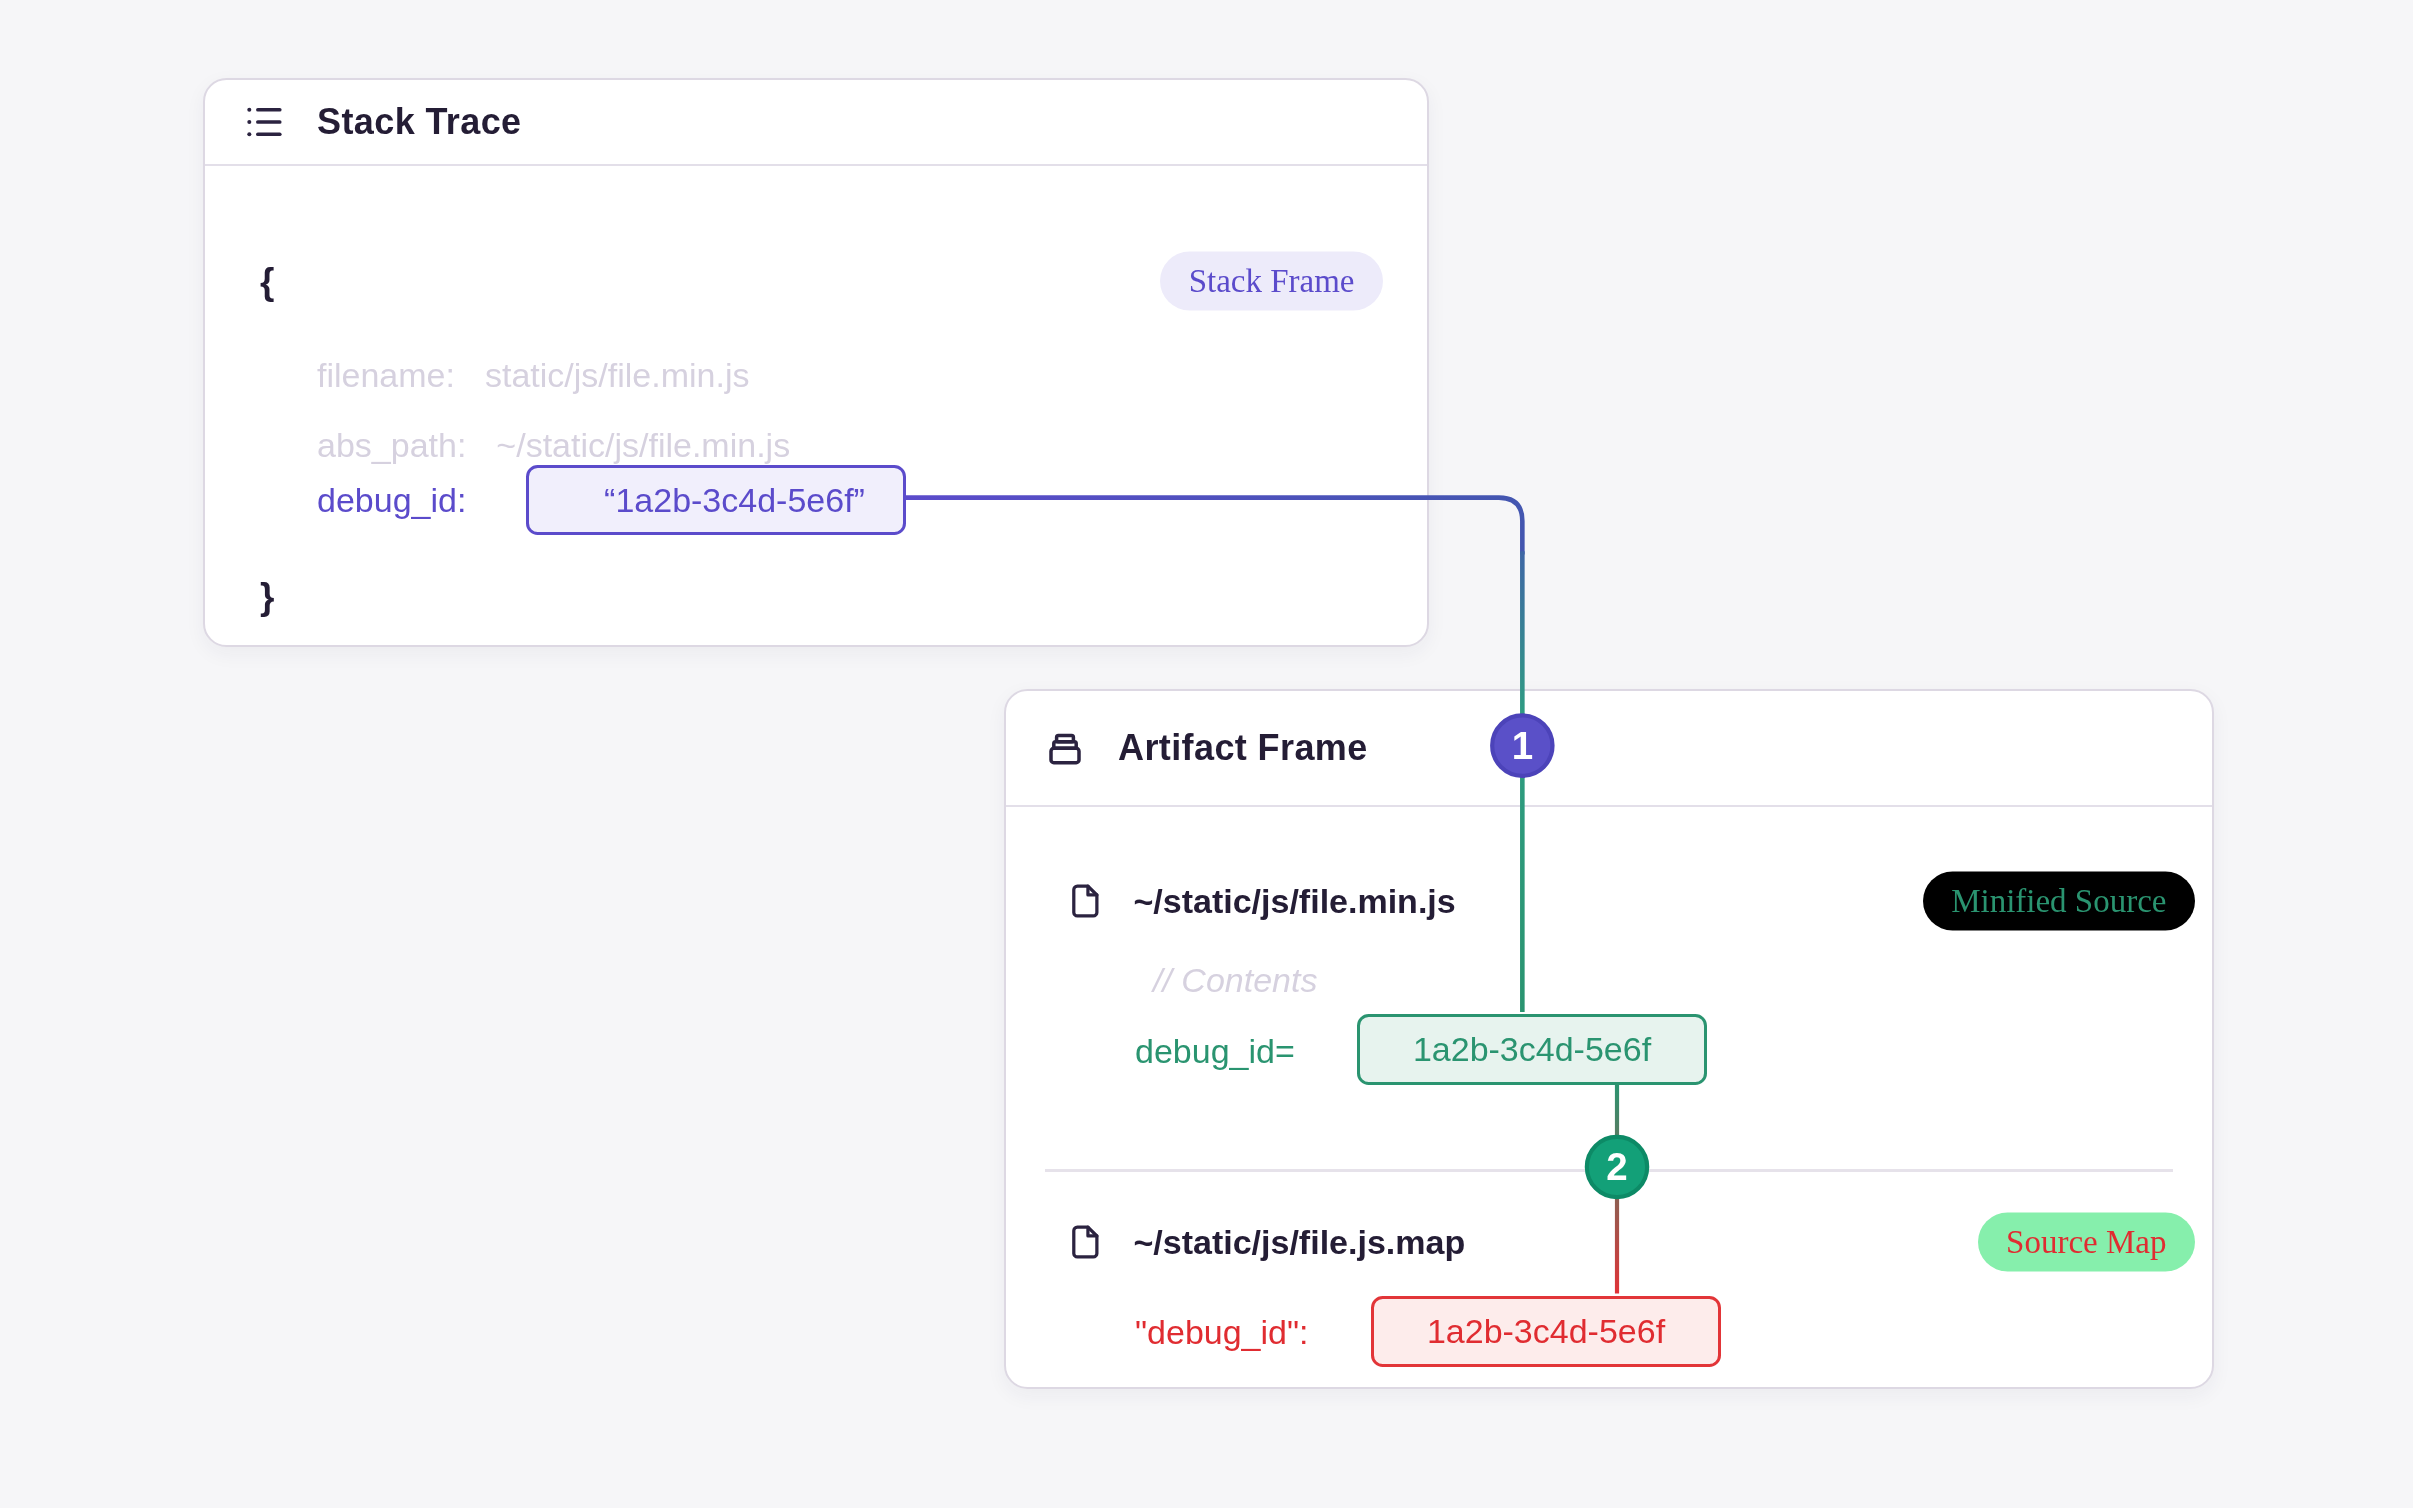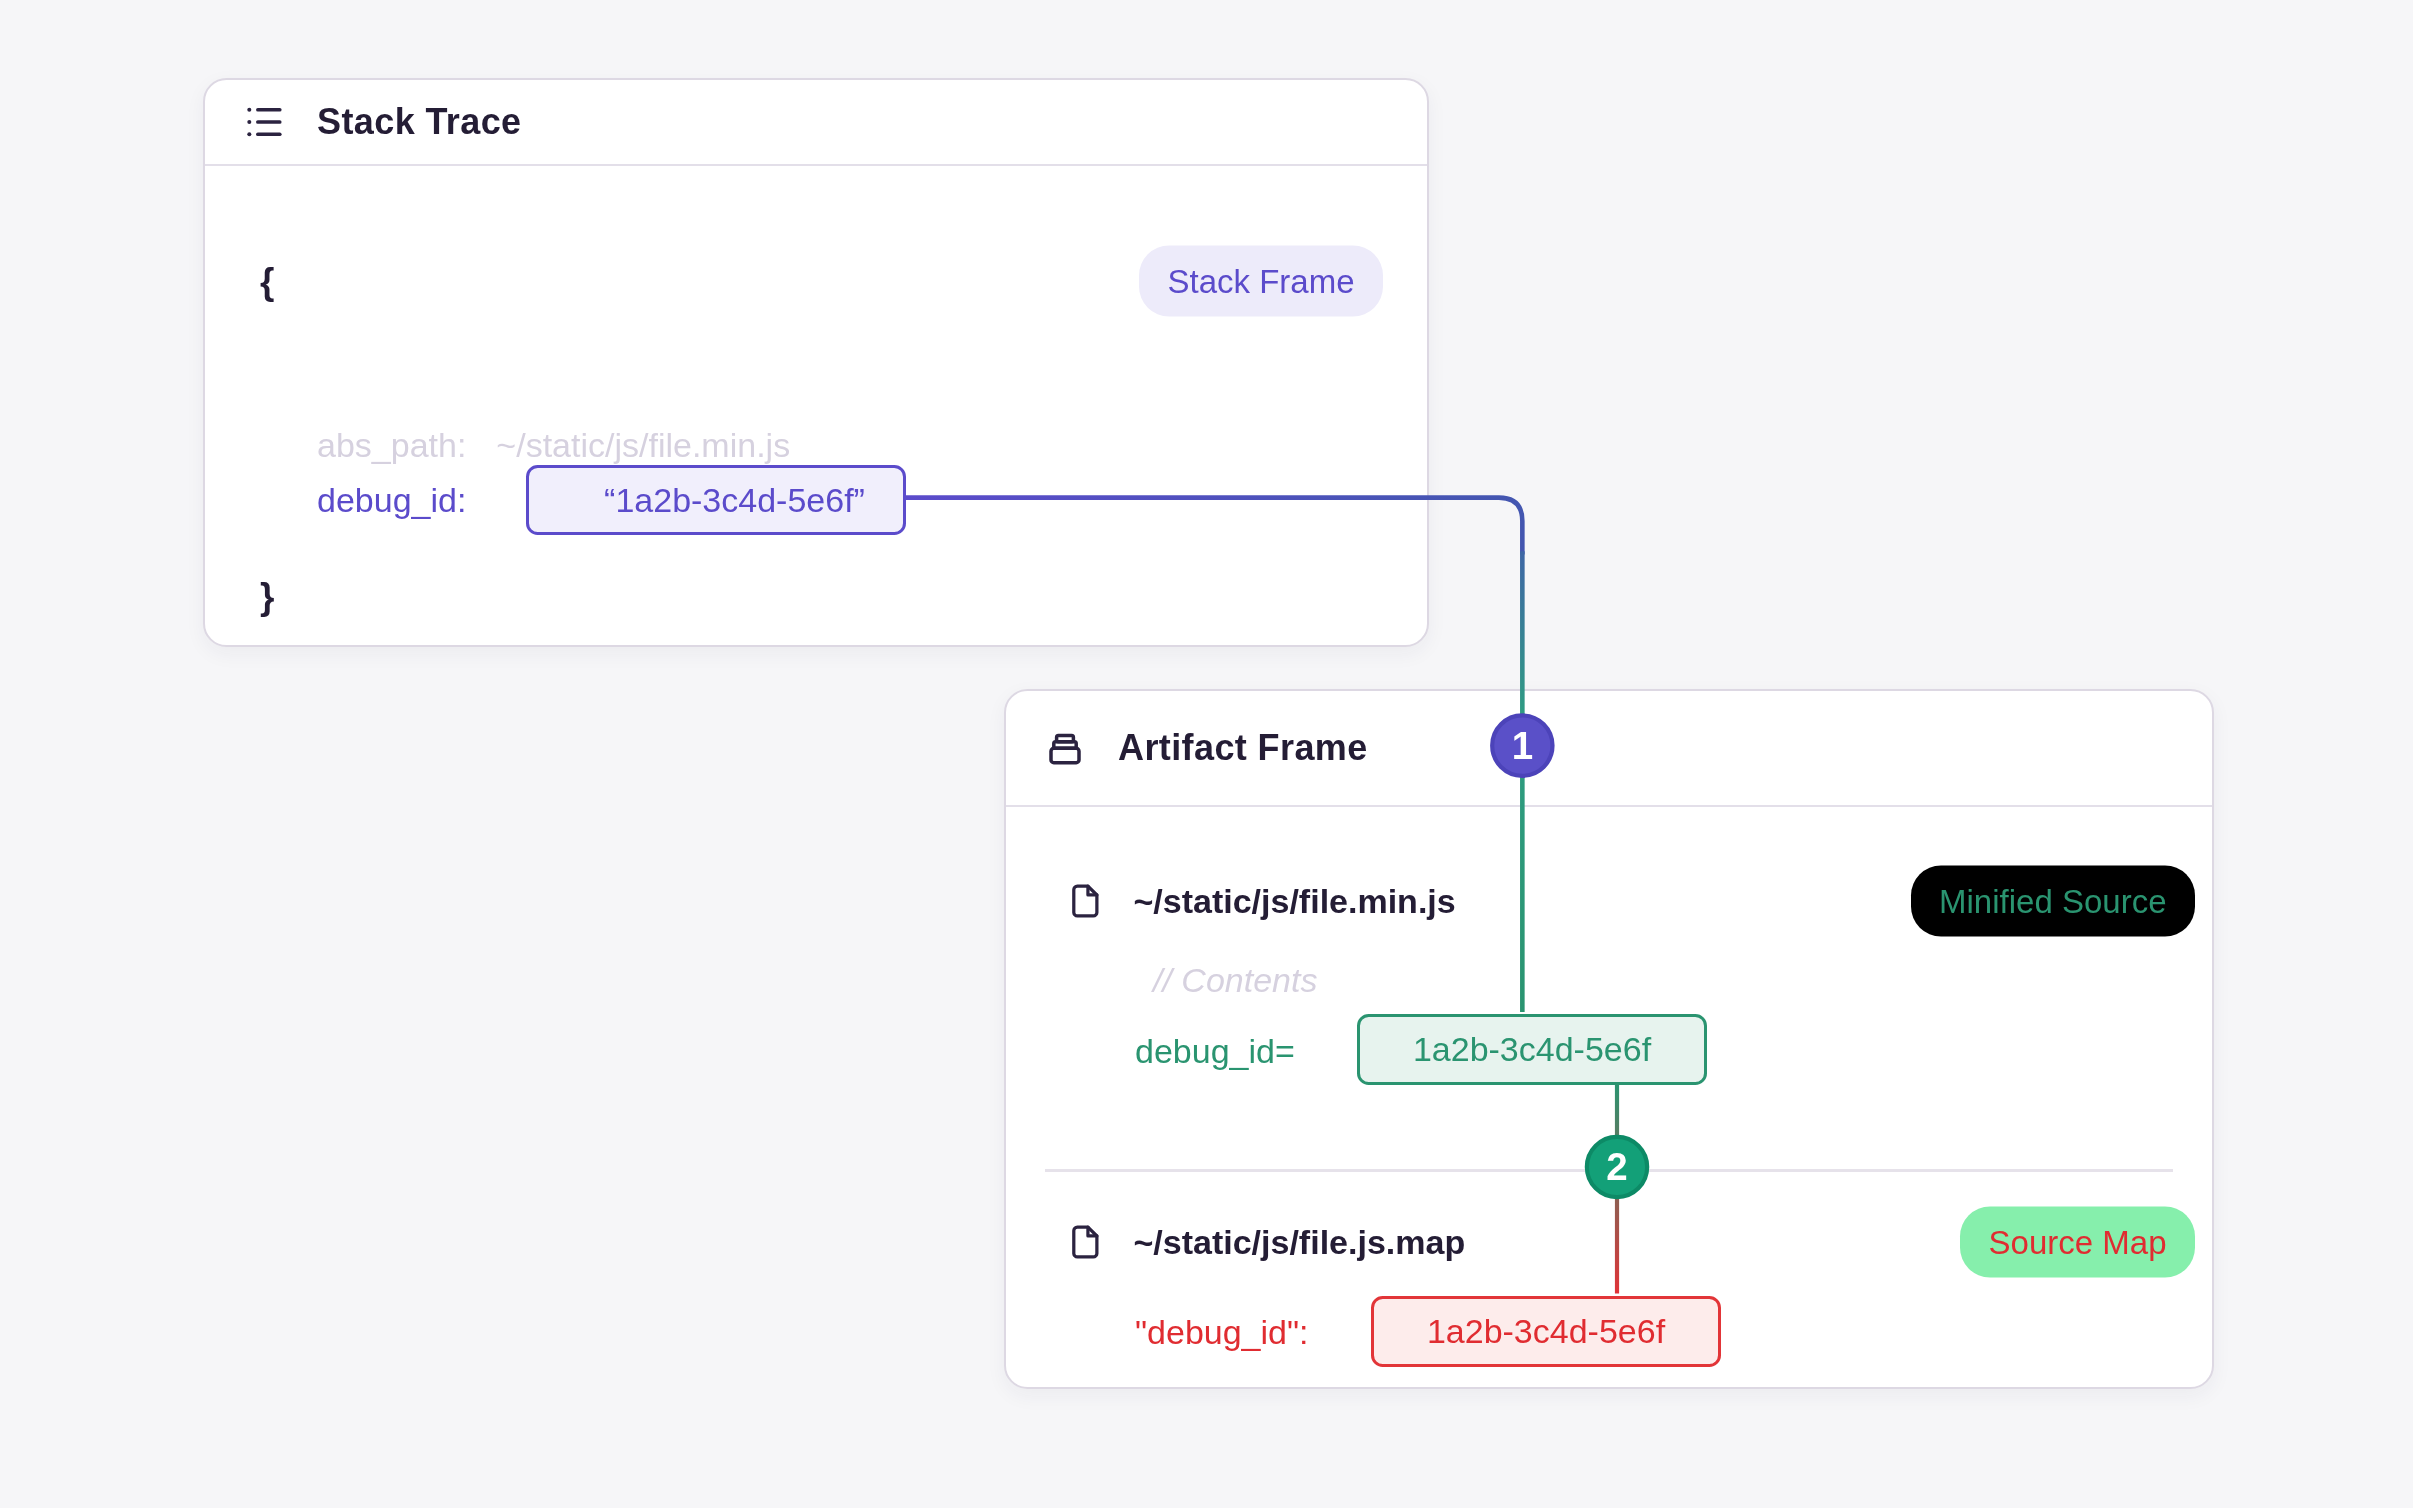--- a/index.html
+++ b/index.html
@@ -60,25 +60,26 @@
     transform: translateY(-50%);
     font-size: 34px; font-weight: 600; color: #241d35;
     white-space: nowrap;
   }
   .file-icon { width: 39px; height: 39px; flex: 0 0 auto; color: #2b2340; }
 
   
   .badge {
     position: absolute;
     transform: translateY(-50%);
-    height: 71px; padding: 0 28.5px;
+    height: 59px; padding: 0 28.5px;
     display: inline-flex; align-items: center;
     border-radius: 30px;
     font-size: 33px; font-weight: 500;
     white-space: nowrap;
+    font-family: Liberation Serif, serif;
   }
   .badge-purple { background: #edebfa; color: #5b4bcb; }
   .badge-green  { background: #000000; color: #2a9470; }
   .badge-red    { background: #86efac; color: #e02c31; }
 
   
   .value-box {
     position: absolute;
     display: flex; align-items: center; justify-content: center;
     border-radius: 11.7px;
@@ -124,20 +125,24 @@
       </span>
       <h2 class="card-title">Stack Trace</h2>
     </header>
 
     <span class="badge badge-purple" style="right:44px; top:201px;">Stack Frame</span>
 
     <div class="line" style="left:55px; top:202px;">
       <span class="brace">{</span>
     </div>
 
+    <div class="line muted" style="left:112px; top:295px;">
+      <span>filename:</span>
+      <span>static/js/file.min.js</span>
+    </div>
 
     <div class="line muted" style="left:112px; top:365px;">
       <span>abs_path:</span>
       <span>~/static/js/file.min.js</span>
     </div>
 
     <div class="line purple" style="left:112px; top:420px;">
       <span>debug_id:</span>
     </div>
     <div class="value-box box-purple" style="left:321px; top:385px; width:380px; height:70px;padding-left:37px;">“1a2b-3c4d-5e6f”</div>

